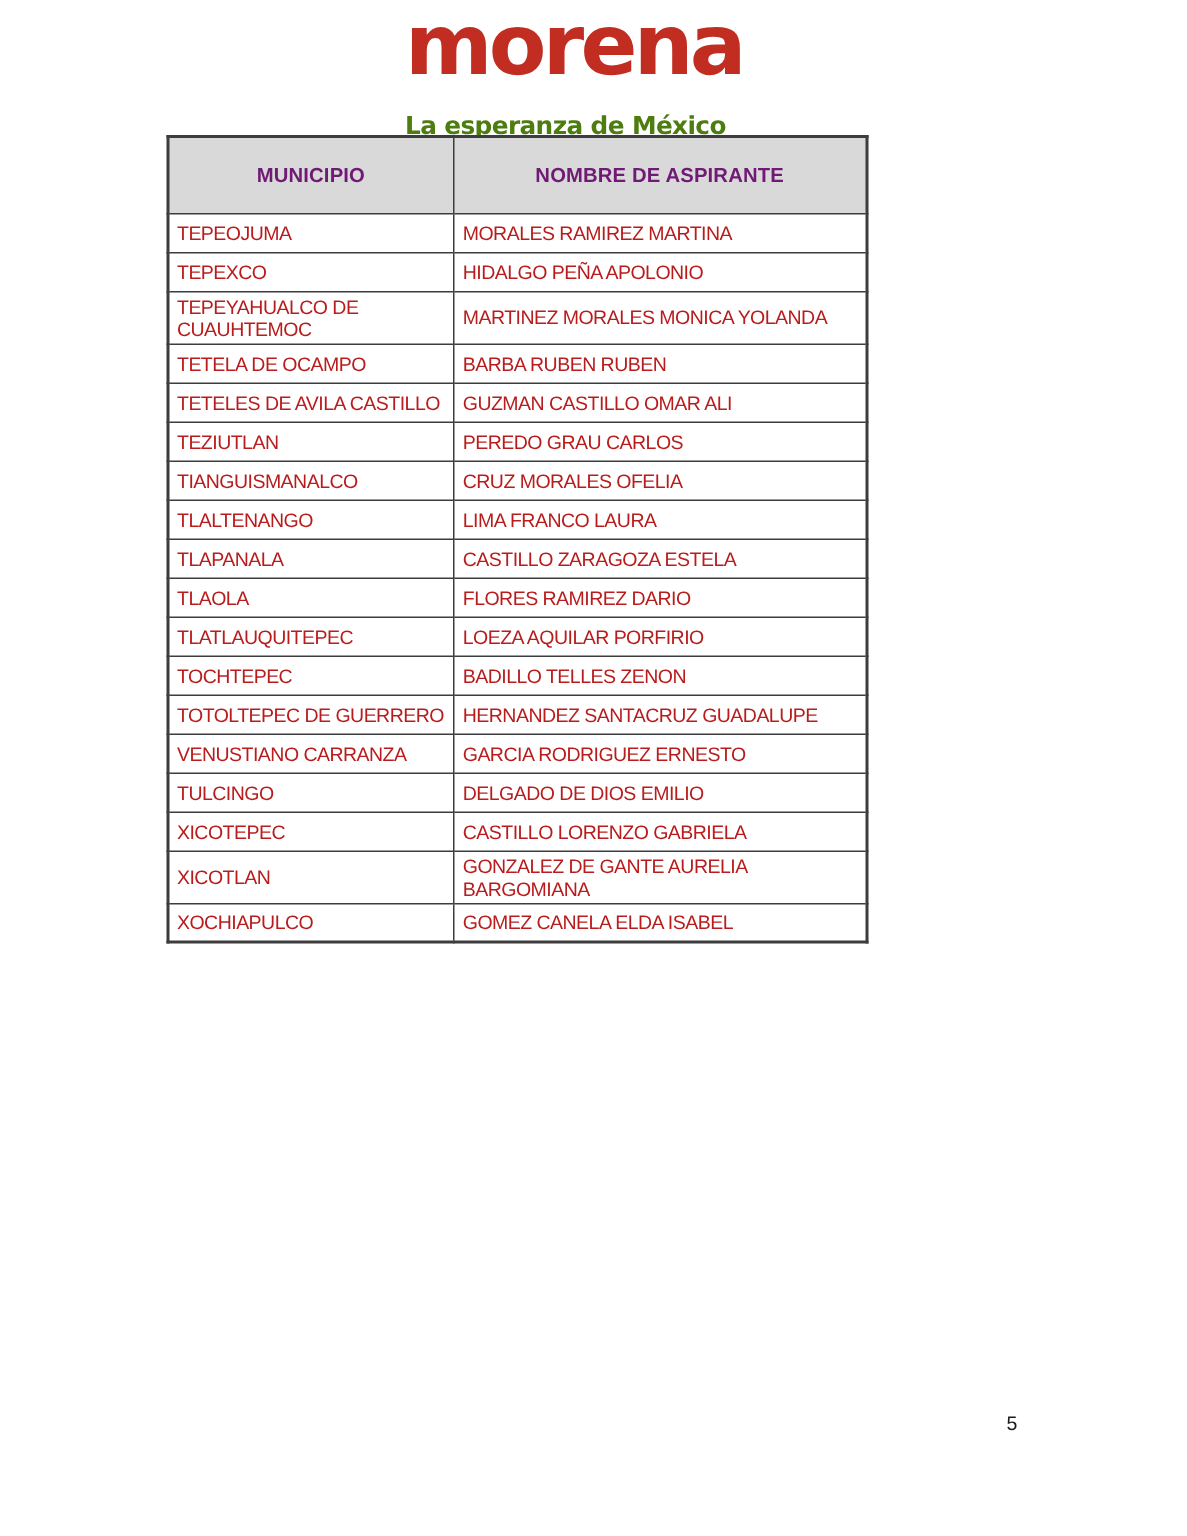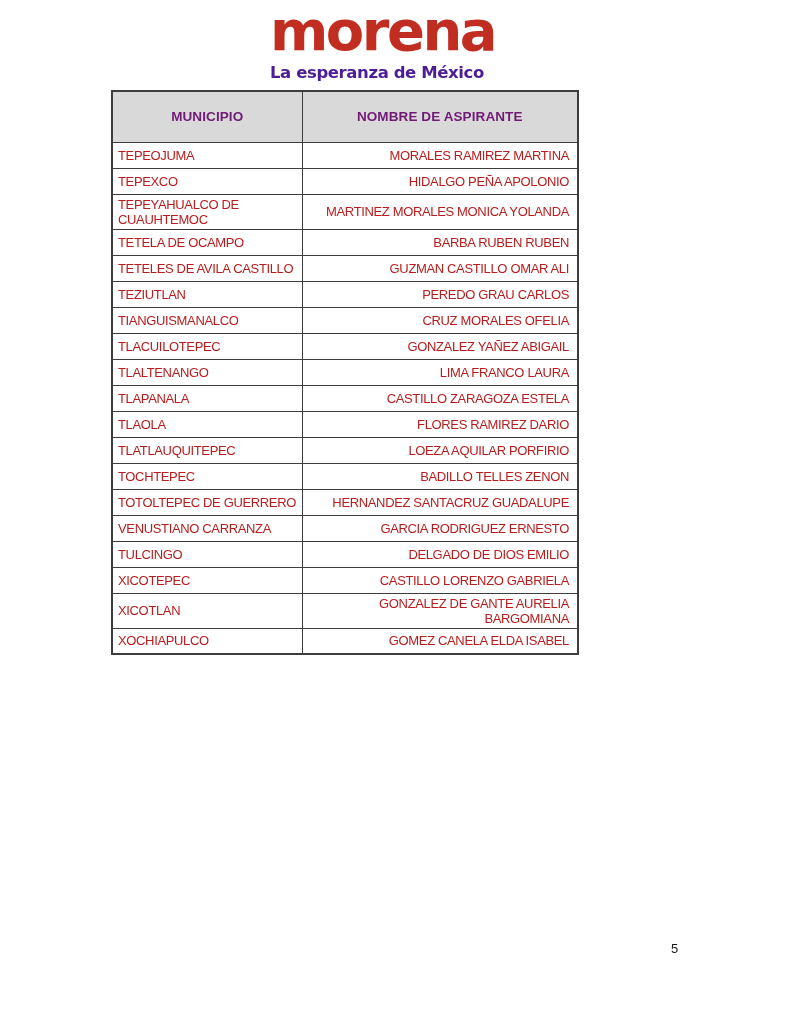--- a/index.html
+++ b/index.html
@@ -34,22 +34,22 @@
     line-height: 46px;
     letter-spacing: -2.5px;
     color: var(--brand-red);
   }
   .logo .tagline {
     font-family: "DejaVu Sans", sans-serif;
     font-weight: 700;
     font-size: 16.5px;
     line-height: 20px;
     letter-spacing: -0.4px;
-    color: #4c1d95;
-    margin-top: 9px;
+    color: #4d7c0f;
+    margin-top: 20px;
   }
 
   
   table.roster {
     position: absolute;
     left: 111px;
     top: 90px;
     width: 466px;
     border-collapse: collapse;
     table-layout: fixed;
@@ -74,21 +74,20 @@
     padding: 2px 3px 2px 5px;
     font-size: 13px;
     line-height: 15px;
     letter-spacing: -0.35px;
     vertical-align: middle;
     white-space: pre-line;
     color: #b91c1c;
   }
   table.roster td.aspirante {
     padding: 2px 8px 2px 6px;
-    text-align: right;
   }
 
   
   .page-number {
     position: absolute;
     left: 671px;
     top: 941px;
     font-size: 13px;
     color: #1a1a1a;
   }
@@ -138,24 +137,20 @@
         </tr>
         <tr>
           <td>TEZIUTLAN</td>
           <td class="aspirante">PEREDO GRAU CARLOS</td>
         </tr>
         <tr>
           <td>TIANGUISMANALCO</td>
           <td class="aspirante">CRUZ MORALES OFELIA</td>
         </tr>
         <tr>
-          <td>TLACUILOTEPEC</td>
-          <td class="aspirante">GONZALEZ YAÑEZ ABIGAIL</td>
-        </tr>
-        <tr>
           <td>TLALTENANGO</td>
           <td class="aspirante">LIMA FRANCO LAURA</td>
         </tr>
         <tr>
           <td>TLAPANALA</td>
           <td class="aspirante">CASTILLO ZARAGOZA ESTELA</td>
         </tr>
         <tr>
           <td>TLAOLA</td>
           <td class="aspirante">FLORES RAMIREZ DARIO</td>

